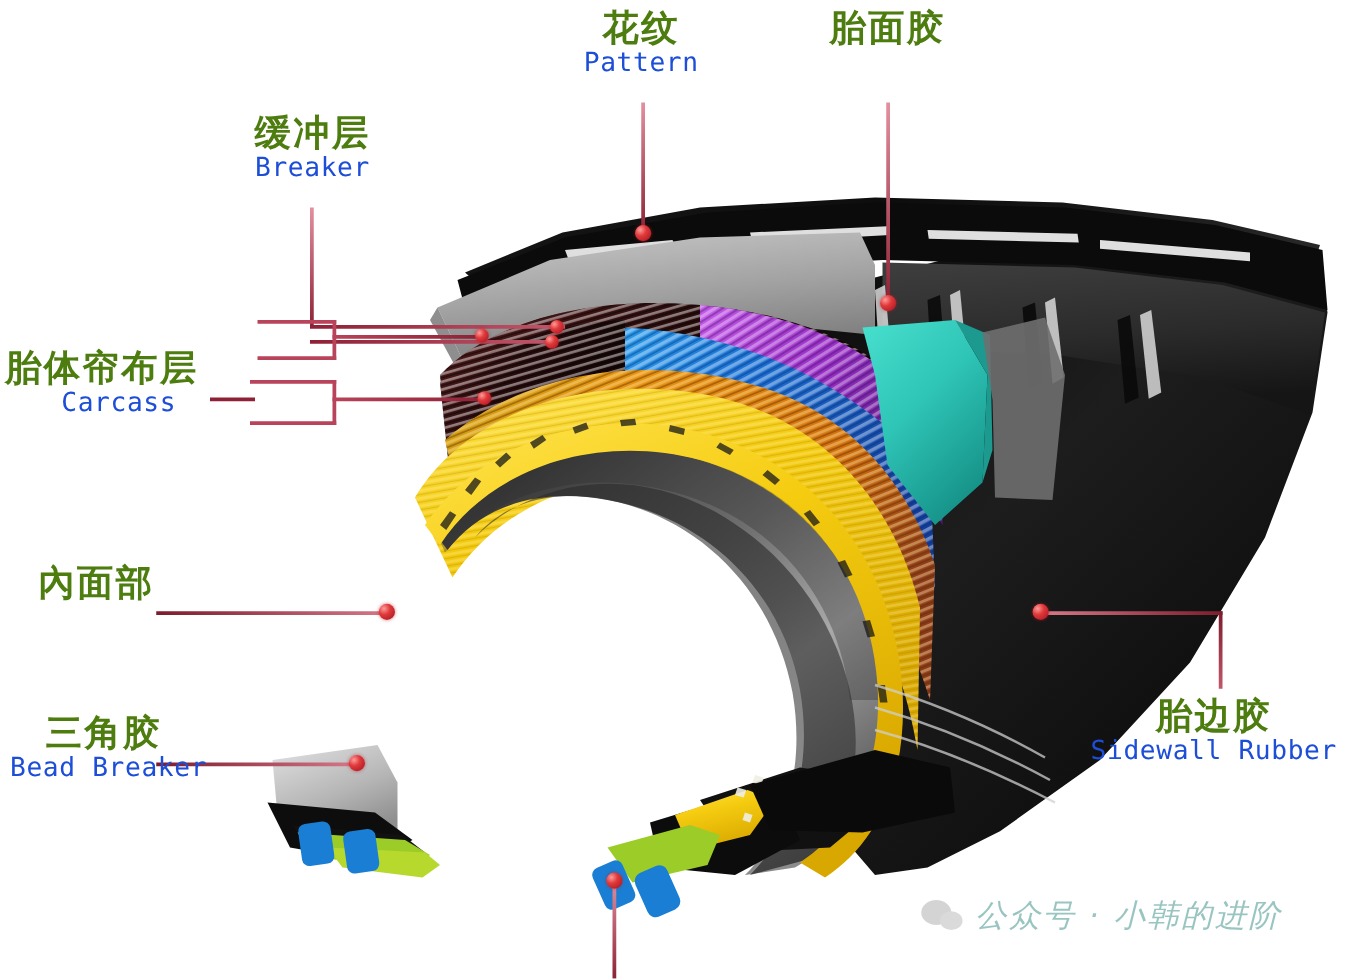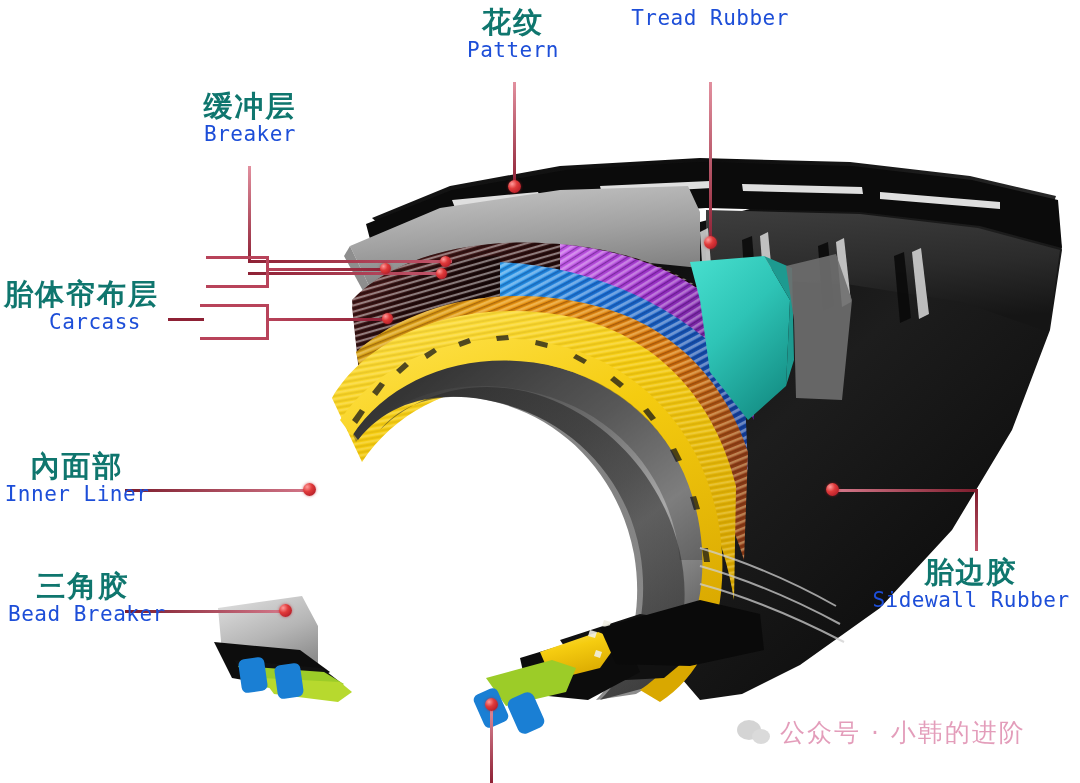--- a/index.html
+++ b/index.html
@@ -3,43 +3,43 @@
 <meta charset="utf-8">
 <style>
   html,body{margin:0;padding:0;background:#fff;}
   body{width:1080px;height:783px;overflow:hidden;
        font-family:"DejaVu Sans","Liberation Sans",sans-serif;}
   #stage{position:relative;width:1080px;height:783px;background:#ffffff;overflow:hidden;}
 
   
   .label{position:absolute;text-align:center;color:#111;line-height:1.12;white-space:nowrap;}
   .label .cn{font-family:"DejaVu Sans","Liberation Sans",sans-serif;
-             font-weight:700;font-size:29px;letter-spacing:2px;color:#0f766e;}
+             font-weight:700;font-size:29px;letter-spacing:2px;color:#4d7c0f;}
   .label .en{font-family:"DejaVu Sans Mono","Liberation Mono",monospace;
              font-size:21px;letter-spacing:.5px;color:#1d4ed8;margin-top:1px;}
 
   
   .lead{position:absolute;background:#b03247;}
   .lead.v{width:3px;}
   .lead.h{height:3px;}
   .lead.softv{background:linear-gradient(180deg,#e2909f,#8e2135);}
   .dot{position:absolute;width:13px;height:13px;border-radius:50%;
        background:radial-gradient(circle at 32% 30%,#ff9a9a 0%,#e03a3a 38%,#a01020 100%);
        box-shadow:0 0 3px rgba(180,30,40,.6);}
   .bracket{position:absolute;border:3px solid #b8435a;border-left:none;
            background:transparent;}
 
   
   #tire{position:absolute;left:0;top:0;width:1080px;height:783px;}
 
   
   #wm{position:absolute;left:737px;top:716px;display:flex;align-items:center;
       gap:9px;opacity:.42;}
-  #wm .wmtxt{font-size:25px;color:#be185d;letter-spacing:2px;
-             font-family:"DejaVu Sans","Liberation Sans",sans-serif;}
+  #wm .wmtxt{font-size:25px;color:#0f766e;letter-spacing:2px;
+             font-family:"DejaVu Sans","Liberation Sans",sans-serif;font-style:italic;}
   .wechat{position:relative;width:34px;height:26px;}
   .wechat .b1,.wechat .b2{position:absolute;border-radius:50%;background:#9b9b9b;}
   .wechat .b1{width:24px;height:20px;left:0;top:0;}
   .wechat .b2{width:18px;height:15px;left:15px;top:9px;background:#a8a8a8;}
 </style>
 </head>
 <body>
 
 <div id="stage">
 
@@ -349,36 +349,35 @@
 
   <div class="lead v softv" style="left:490px;top:704px;width:3px;height:79px;"></div>
   <div class="dot" style="left:485px;top:698px;"></div>
 
   <div class="label" style="left:443px;top:6px;width:140px;">
     <div class="cn">花纹</div>
     <div class="en">Pattern</div>
   </div>
 
   <div class="label" style="left:608px;top:6px;width:204px;">
-    <div class="en">Tread Rubber</div>
+    <div class="cn">胎面胶</div>
   </div>
 
   <div class="label" style="left:172px;top:90px;width:156px;">
     <div class="cn">缓冲层</div>
     <div class="en">Breaker</div>
   </div>
 
   <div class="label" style="left:4px;top:278px;width:182px;text-align:left;">
     <div class="cn">胎体帘布层</div>
     <div class="en" style="text-align:center;">Carcass</div>
   </div>
 
   <div class="label" style="left:2px;top:450px;width:150px;">
     <div class="cn">內面部</div>
-    <div class="en">Inner Liner</div>
   </div>
 
   <div class="label" style="left:8px;top:570px;width:150px;text-align:center;">
     <div class="cn">三角胶</div>
     <div class="en">Bead Breaker</div>
   </div>
 
   <div class="label" style="left:862px;top:556px;width:218px;text-align:center;">
     <div class="cn">胎边胶</div>
     <div class="en">Sidewall Rubber</div>

